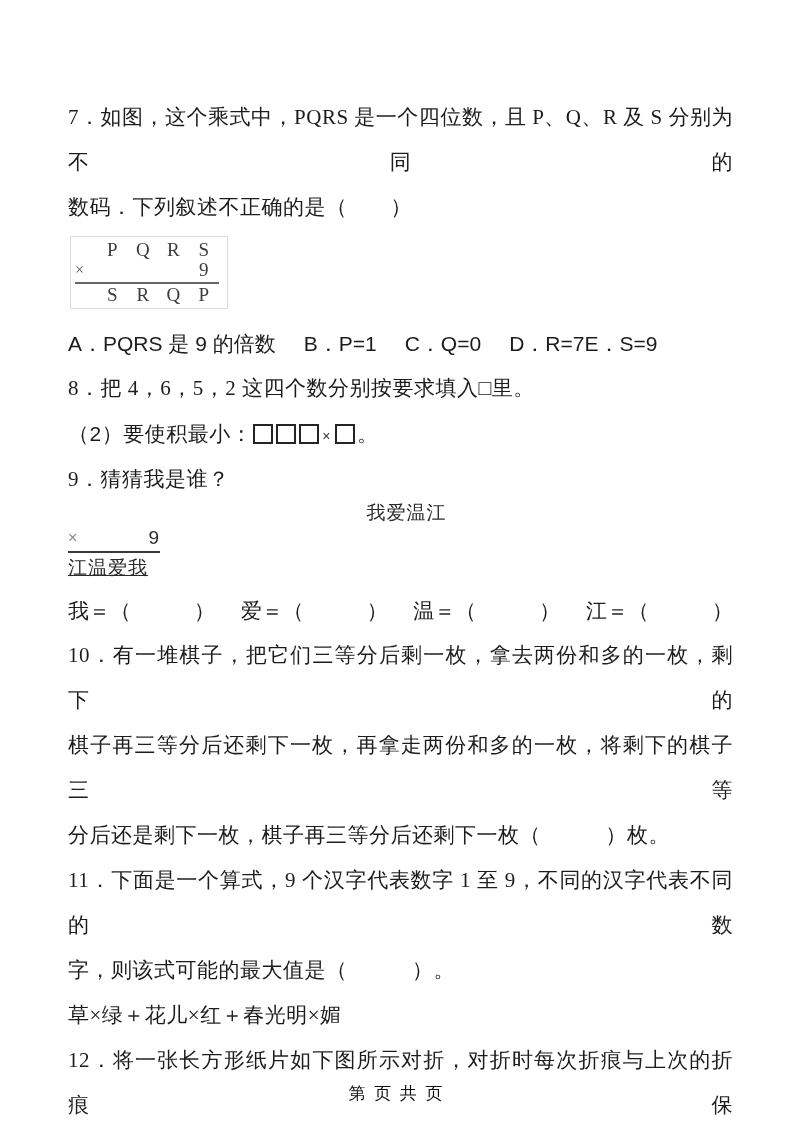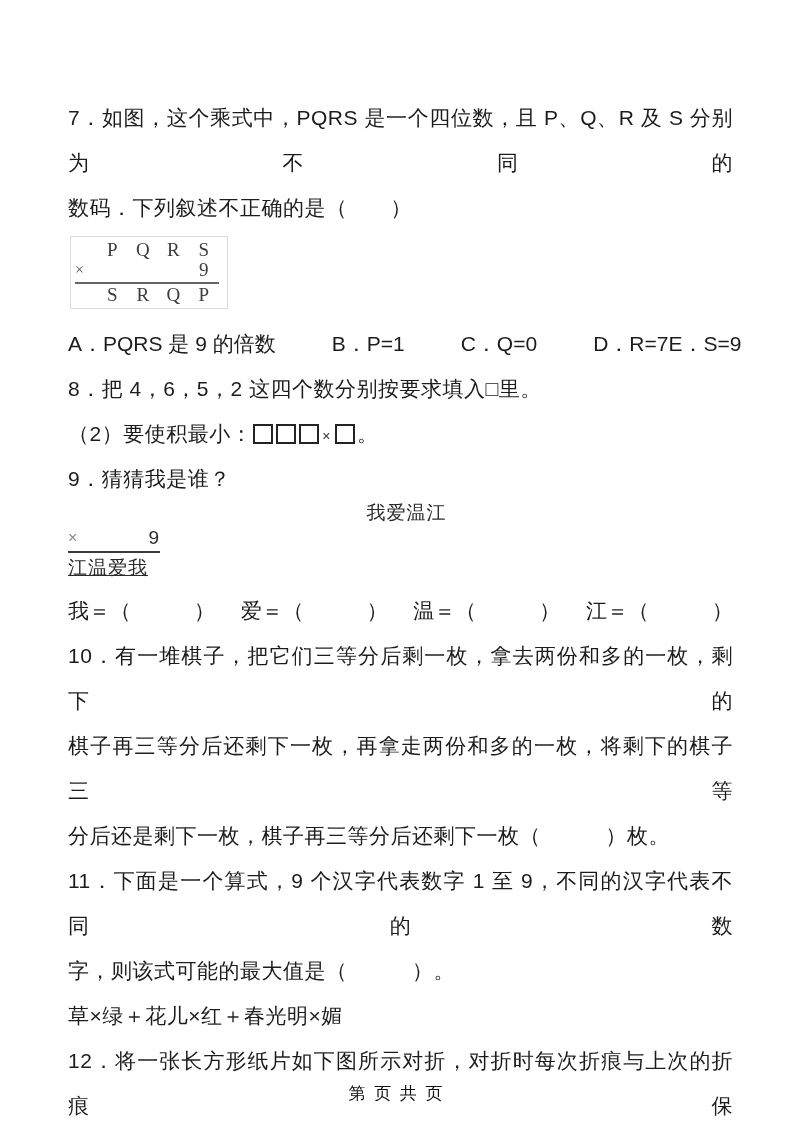--- a/index.html
+++ b/index.html
@@ -12,20 +12,21 @@
     overflow: hidden;
   }
   .page { position: absolute; inset: 0; background: #fff; }
   .content { padding: 95px 60px 0 68px; }
 
   .line {
     font-size: 21px;
     line-height: 45px;
     letter-spacing: 0.5px;
     white-space: nowrap;
+    font-family: Liberation Serif, serif;
   }
   .fill {
     white-space: normal;
     text-align: justify;
     text-align-last: justify;
   }
   .tight { line-height: 40px; }
 
   
   .mult-box {
@@ -77,21 +78,21 @@
     display: flex;
     justify-content: space-between;
     font-size: 21px;
     line-height: 45px;
     margin-top: 6px;
     white-space: nowrap;
   }
 
   .options {
     display: flex;
-    gap: 56px;
+    gap: 28px;
     font-size: 21px;
     line-height: 45px;
     white-space: nowrap;
   }
 
   .footer {
     position: absolute;
     left: 0; right: 0; bottom: 17px;
     text-align: center;
     font-size: 17px;

